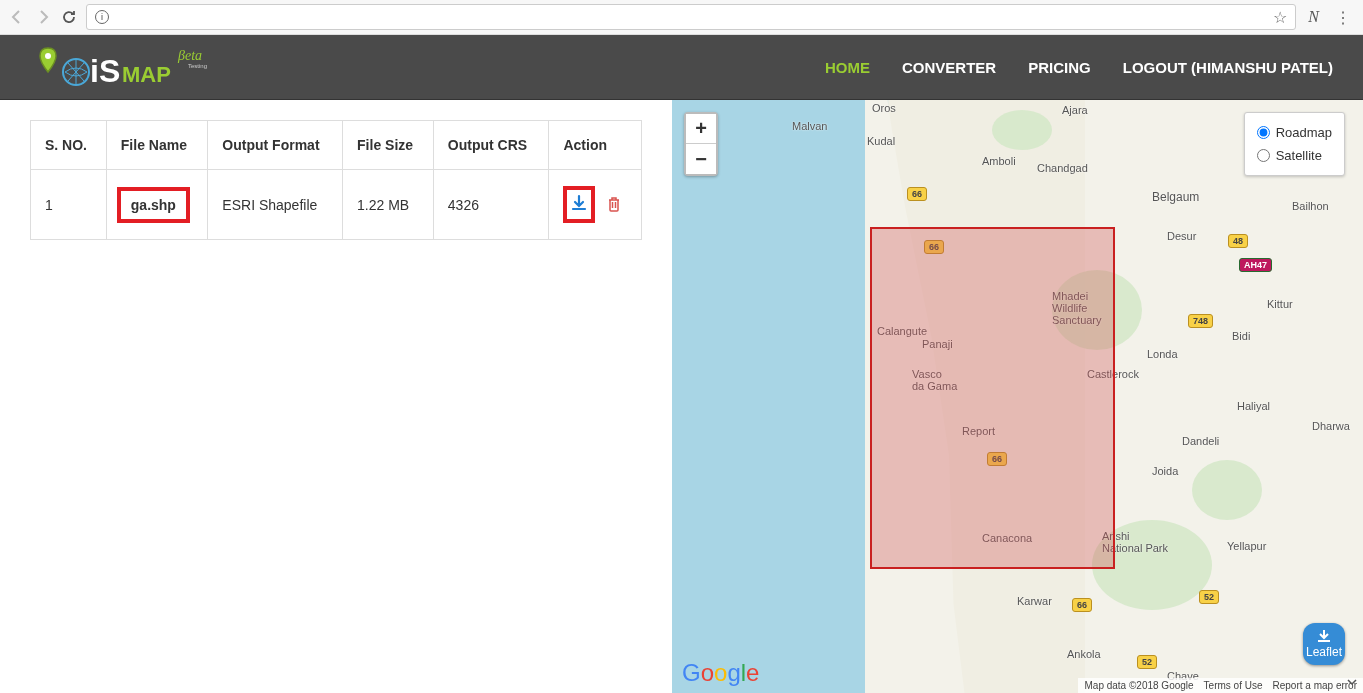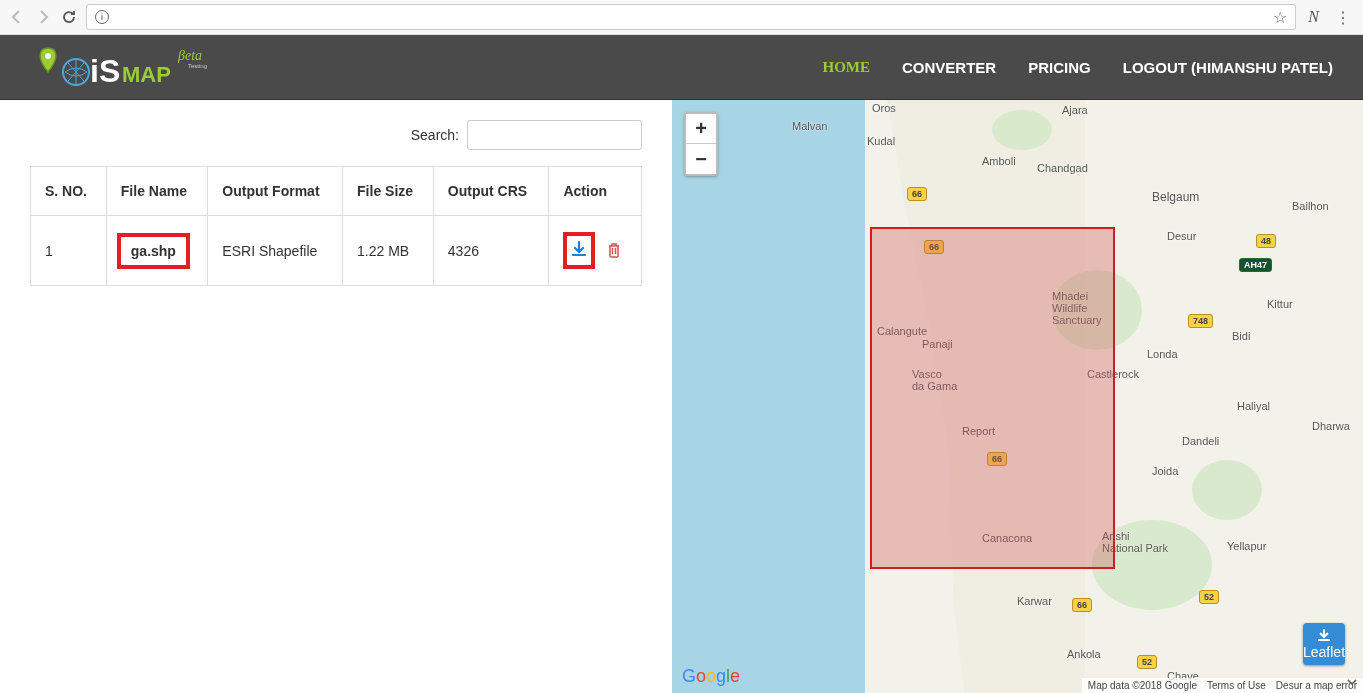--- a/index.html
+++ b/index.html
@@ -15,21 +15,21 @@
     .url-text .gray { color: #888; }
     .star-icon { color: #666; font-size: 16px; margin-left: auto; }
     .ext-icon { font-style: italic; font-family: Georgia, serif; color: #555; font-size: 16px; padding: 0 4px; }
     .menu-dots { color: #666; font-size: 16px; padding: 0 4px; }
     
     
     .app-header { height: 65px; background: #4a4a4a; display: flex; align-items: center; padding: 0 30px; border-bottom: 1px solid #333; }
     .logo { display: flex; align-items: center; gap: 2px; height: 50px; }
     .nav { margin-left: auto; display: flex; gap: 32px; }
     .nav-item { color: #fff; font-weight: bold; font-size: 15px; text-decoration: none; cursor: pointer; }
-    .nav-item.active { color: #9acd32; font-family: Liberation Serif, serif; }
+    .nav-item.active { color: #9acd32; }
     
     
     .main { display: flex; height: calc(100% - 100px); }
     .left-panel { width: 672px; padding: 20px 30px; }
     .right-panel { flex: 1; position: relative; background: #a8d5e5; overflow: hidden; }
     
     
     .search-row { display: flex; align-items: center; margin-bottom: 16px; justify-content: flex-end; margin-right: 0; }
     .search-label { font-size: 14px; color: #333; margin-right: 8px; }
     .search-input { width: 175px; height: 30px; border: 1px solid #ccc; border-radius: 3px; padding: 0 8px; font-size: 13px; }
@@ -54,35 +54,35 @@
     .btn { display: inline-flex; align-items: center; gap: 6px; padding: 8px 14px; border-radius: 4px; font-size: 15px; cursor: pointer; border: 1px solid; }
     .btn-publish { background: #2a6db5; background: linear-gradient(#3a7bc8, #2a6db5); border-color: #1a5fa0; color: #fff; }
     .btn-convert { background: #fff; border-color: #9acd32; color: #9acd32; }
     
     
     .map-controls-zoom { position: absolute; left: 12px; top: 12px; background: #fff; border: 2px solid #bbb; border-radius: 4px; display: flex; flex-direction: column; box-shadow: 0 1px 3px rgba(0,0,0,0.3); }
     .zoom-btn { width: 30px; height: 30px; font-size: 20px; font-weight: bold; color: #333; background: #fff; border: none; cursor: pointer; display: flex; align-items: center; justify-content: center; }
     .zoom-btn:first-child { border-bottom: 1px solid #ccc; }
     .map-type-box { position: absolute; right: 18px; top: 12px; background: #fff; border: 1px solid #ccc; border-radius: 3px; padding: 8px 12px; box-shadow: 0 1px 3px rgba(0,0,0,0.2); }
     .map-type-row { display: flex; align-items: center; gap: 6px; font-size: 13px; color: #333; padding: 4px 0; }
-    .leaflet-badge { position: absolute; right: 18px; bottom: 28px; width: 42px; height: 42px; background: #358cd6; border-radius: 4px; display: flex; flex-direction: column; align-items: center; justify-content: center; color: #fff; font-size: 14px; box-shadow: 0 1px 3px rgba(0,0,0,0.4); }
+    .leaflet-badge { position: absolute; right: 18px; bottom: 28px; width: 42px; height: 42px; background: #358cd6; border-radius: 12px; display: flex; flex-direction: column; align-items: center; justify-content: center; color: #fff; font-size: 12px; box-shadow: 0 1px 3px rgba(0,0,0,0.4); }
     .leaflet-badge svg { margin-bottom: 2px; }
     .map-attrib { position: absolute; right: 0; bottom: 0; background: rgba(255,255,255,0.8); font-size: 10px; color: #444; padding: 2px 6px; display: flex; gap: 10px; }
     .map-attrib span { cursor: default; }
-    .google-logo { position: absolute; left: 10px; bottom: 6px; font-family: Arial; font-size: 18px; font-weight: 500; }
+    .google-logo { position: absolute; left: 10px; bottom: 6px; font-family: Arial; font-size: 24px; font-weight: 500; }
     .g-b { color: #4285F4; } .g-r { color: #EA4335; } .g-y { color: #FBBC05; } .g-g { color: #34A853; }
     
     .map-bg { position: absolute; inset: 0; }
     .land { position: absolute; right: 0; top: 0; bottom: 0; width: 72%; background: #f3f2ea; }
     .coast { position: absolute; left: 28%; top: 0; bottom: 0; width: 220px; background: linear-gradient(92deg, #a8d5e5 0%, #a8d5e5 8%, #f0eee3 10%, #f0eee3 100%); clip-path: polygon(10% 0, 100% 0, 100% 100%, 45% 100%, 40% 85%, 38% 60%, 30% 40%, 18% 18%, 12% 5%); }
     .green-patch { position: absolute; background: #d4e8c8; border-radius: 50%; opacity: 0.85; }
     .map-label { position: absolute; font-size: 11px; color: #555; white-space: nowrap; text-shadow: 0 0 2px #fff; }
     .map-label.big { font-size: 12px; }
     .road-shield { position: absolute; background: #f8d147; border: 1px solid #bb9020; border-radius: 3px; font-size: 9px; color: #444; padding: 1px 4px; font-weight: bold; }
-    .road-shield.green { background: #14532d; border-color: #276b30; color: #fff; }
+    .road-shield.green { background: #be185d; border-color: #276b30; color: #fff; }
     .red-overlay { position: absolute; left: 198px; top: 127px; width: 245px; height: 342px; background: rgba(210, 90, 90, 0.35); border: 2px solid #c92020; }
     .scroll-arrow { position: absolute; right: 4px; bottom: 4px; width: 14px; height: 14px; display: flex; align-items: center; justify-content: center; color: #555; }
   </style>
 </head>
 <body>
 
 <div class="browser-bar">
   <div class="nav-icon disabled">
     <svg width="16" height="16" viewBox="0 0 16 16">
         <path d="M10 2 L4 8 L10 14" stroke="currentColor" stroke-width="2" fill="none"></path>
@@ -122,24 +122,20 @@
   <div class="nav">
     <a class="nav-item active">HOME</a>
     <a class="nav-item">CONVERTER</a>
     <a class="nav-item">PRICING</a>
     <a class="nav-item">LOGOUT (HIMANSHU PATEL)</a>
   </div>
 </div>
 
 <div class="main">
   <div class="left-panel">
-    <div class="search-row">
-      <span class="search-label">Search:</span>
-      <input class="search-input" type="text" value="" style="">
-    </div>
 
     <table class="data-table">
       <thead>
         <tr>
           <th>S. NO.</th>
           <th>File Name</th>
           <th>Output Format</th>
           <th>File Size</th>
           <th>Output CRS</th>
           <th>Action</th>
@@ -215,50 +211,60 @@
 Sanctuary</div>
       <div class="map-label" style="left:430px;top:430px;white-space:pre">Anshi
 National Park</div>
       <div class="map-label" style="left:640px;top:320px">Dharwa</div>
       <div class="map-label" style="left:495px;top:570px">Chave</div>
 
       <div class="road-shield" style="left:235px;top:87px">66</div>
       <div class="road-shield" style="left:252px;top:140px">66</div>
       <div class="road-shield" style="left:315px;top:352px">66</div>
       <div class="road-shield" style="left:400px;top:498px">66</div>
-      <div class="road-shield" style="left:584px;top:134px">48</div>
+      <div class="road-shield" style="left:556px;top:134px">48</div>
       <div class="road-shield" style="left:516px;top:214px">748</div>
       <div class="road-shield" style="left:527px;top:490px">52</div>
       <div class="road-shield" style="left:465px;top:555px">52</div>
       <div class="road-shield green" style="left:567px;top:158px">AH47</div>
 
       <div class="red-overlay"></div>
     </div>
 
     <div class="map-controls-zoom">
       <button class="zoom-btn">+</button>
       <button class="zoom-btn">−</button>
     </div>
 
+    <div class="map-type-box">
+      <label class="map-type-row">
+        <input type="radio" name="maptype" checked="" style="">
+        <span>Roadmap</span>
+      </label>
+      <label class="map-type-row">
+        <input type="radio" name="maptype" style="">
+        <span>Satellite</span>
+      </label>
+    </div>
 
     <div class="leaflet-badge">
       <svg width="18" height="14" viewBox="0 0 18 14">
           <path d="M9 1 L9 8 M5 5 L9 9 L13 5 M3 12 L15 12" stroke="#fff" stroke-width="2" fill="none"></path>
         </svg>
       <span>Leaflet</span>
     </div>
 
     <div class="google-logo">
       <span class="g-b">G</span><span class="g-r">o</span><span class="g-y">o</span><span class="g-b">g</span><span class="g-g">l</span><span class="g-r">e</span>
     </div>
 
     <div class="map-attrib">
       <span>Map data ©2018 Google</span>
       <span>Terms of Use</span>
-      <span>Desur a map error</span>
+      <span>Report a map error</span>
     </div>
   </div>
 </div>
 
 <div class="scroll-arrow">
   <svg width="10" height="10" viewBox="0 0 10 10">
       <path d="M1 3 L5 7 L9 3" stroke="#555" stroke-width="1.5" fill="none"></path>
     </svg>
 </div>
 

